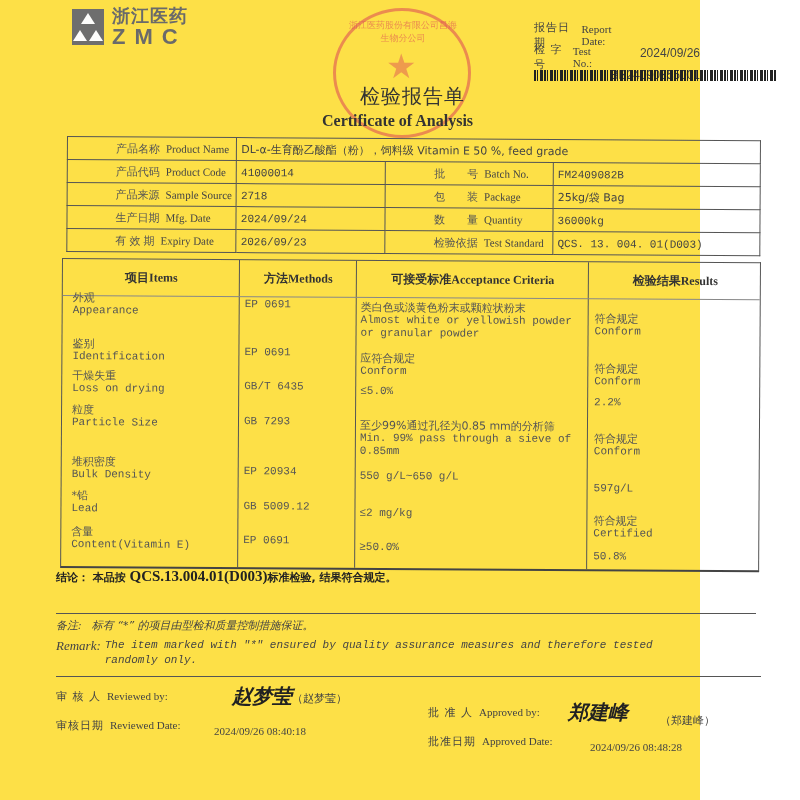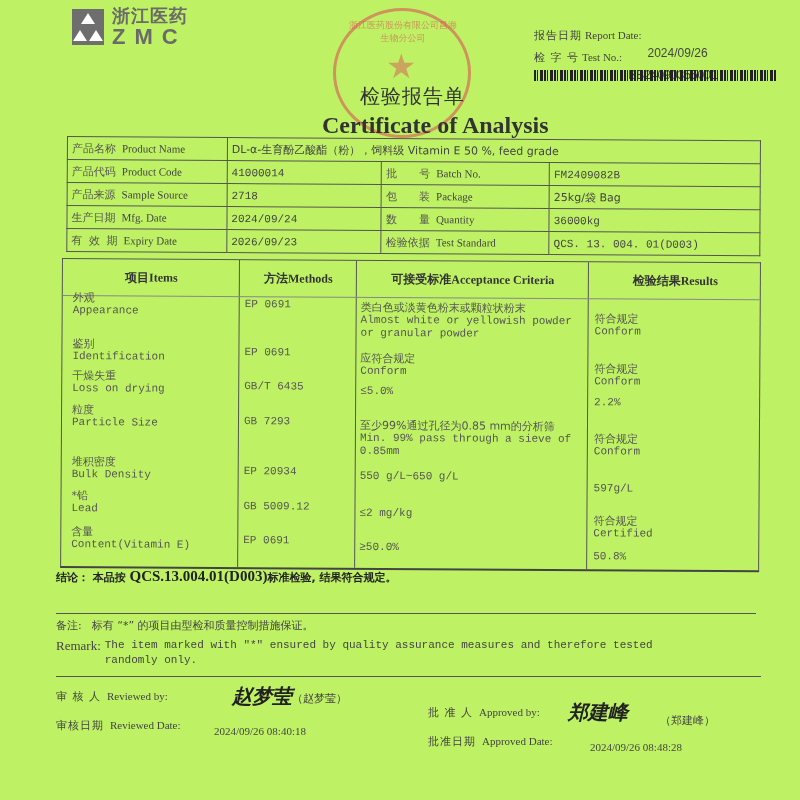--- a/index.html
+++ b/index.html
@@ -1,18 +1,18 @@
 <!DOCTYPE html>
 <html><head>
   <meta charset="utf-8">
   <style>
     * { box-sizing: border-box; margin: 0; padding: 0; }
     html, body { width: 800px; height: 800px; background: #ffffff; overflow: hidden; }
     body { position: relative; font-family: "DejaVu Serif", "Liberation Serif", serif; color: #3a3a3a; }
-    .page { position: absolute; left: 0; top: 0; width: 800px; height: 800px; background: #bef264; }
+    .page { position: absolute; left: 0; top: 0; width: 700px; height: 800px; background: #fde047; }
 
     
     .logo { position: absolute; left: 72px; top: 6px; height: 42px; display: flex; align-items: center; }
     .logo-mark { width: 32px; height: 36px; background: #6e6e6e; position: relative; margin-right: 8px; }
     .logo-mark .tri { position: absolute; width: 0; height: 0; border-left: 7px solid transparent; border-right: 7px solid transparent; border-bottom: 11px solid #fdfdfc; }
     .logo-mark .t1 { left: 9px; top: 4px; }
     .logo-mark .t2 { left: 1px; top: 21px; }
     .logo-mark .t3 { left: 17px; top: 21px; }
     .logo-text { display: flex; flex-direction: column; line-height: 1; color: #6a6a6a; }
     .logo-cn { font-family: "DejaVu Sans", sans-serif; font-size: 18px; font-weight: bold; letter-spacing: 1px; }
@@ -27,26 +27,26 @@
     .barcode { position: absolute; left: 534px; top: 70px; width: 242px; height: 11px;
       background: repeating-linear-gradient(90deg, #222 0 2px, transparent 2px 3px, #222 3px 4px, transparent 4px 6px, #222 6px 9px, transparent 9px 10px); }
 
     
     .seal { position: absolute; left: 333px; top: 8px; width: 138px; height: 130px; border: 3px solid rgba(220,70,85,0.55); border-radius: 50%; }
     .seal .star { position: absolute; left: 50px; top: 38px; font-size: 34px; color: rgba(220,70,85,0.45); line-height: 1; }
     .seal .arc { position: absolute; left: 12px; top: 8px; width: 110px; font-family: "DejaVu Sans", sans-serif; font-size: 9px; color: rgba(220,70,85,0.55); text-align: center; }
 
     
     .title-cn { position: absolute; left: 360px; top: 83px; font-family: "DejaVu Sans", sans-serif; font-size: 20px; color: #333; letter-spacing: 1px; }
-    .title-en { position: absolute; left: 322px; top: 112px; font-family: "Liberation Serif", serif; font-weight: bold; font-size: 24px; color: #333; text-align: center; }
+    .title-en { position: absolute; left: 322px; top: 112px; font-family: "Liberation Serif", serif; font-weight: bold; font-size: 16px; color: #333; text-align: center; }
 
     
     .info { position: absolute; left: 67px; top: 136px; width: 694px; border-collapse: collapse; transform: rotate(0.35deg); transform-origin: left top; }
     .info td { border: 1px solid #555; height: 23px; padding: 0 4px; font-size: 11px; white-space: nowrap; }
-    .info .lab-cn { font-family: Liberation Mono, monospace; font-size: 11px; color: #555; }
+    .info .lab-cn { font-family: Liberation Sans, sans-serif; font-size: 11px; color: #555; margin-left: 44px; }
     .info .lab-en { font-family: "Liberation Serif", serif; font-size: 11px; color: #444; margin-left: 6px; }
     .info .v { font-family: "Liberation Mono", monospace; font-size: 11px; color: #444; }
     .info .v-cn { font-family: "DejaVu Sans", sans-serif; font-size: 11px; color: #444; }
 
     
     .tests { position: absolute; left: 62px; top: 258px; width: 699px; height: 310px; border: 1px solid #555; border-bottom: 2px solid #444; transform: rotate(0.35deg); transform-origin: left top; }
     .col { position: absolute; top: 0; bottom: 0; border-right: 1px solid #555; }
     .c1 { left: 0; width: 177px; }
     .c2 { left: 177px; width: 117px; }
     .c3 { left: 294px; width: 232px; }
@@ -58,21 +58,21 @@
 
     
     .concl { position: absolute; left: 56px; top: 568px; width: 700px; font-family: "Liberation Serif", serif; font-weight: bold; color: #222; }
     .concl .l1 { font-size: 15px; height: 21px; }
     .concl .l1 .cn { font-family: "DejaVu Sans", sans-serif; font-size: 11px; font-weight: bold; }
     .concl .l2 { font-size: 14px; height: 20px; }
     .concl .gap { display: inline-block; width: 30px; }
     .rule { position: absolute; left: 56px; height: 1px; background: #555; }
 
     
-    .remark { position: absolute; left: 56px; top: 618px; width: 700px; color: #444; }
+    .remark { position: absolute; left: 56px; top: 618px; width: 700px; color: #444; font-style: italic; }
     .remark .r1 { font-family: "DejaVu Sans", sans-serif; font-size: 11px; height: 20px; }
     .remark .r1 .txt { margin-left: 10px; }
     .remark .r2 { font-family: "Liberation Mono", monospace; font-size: 11px; display: flex; }
     .remark .r2 .lab { font-family: "Liberation Serif", serif; font-size: 13px; margin-right: 4px; white-space: nowrap; }
     .remark .r2 .txt { line-height: 15px; width: 600px; }
 
     
     .sig { position: absolute; font-size: 11px; color: #444; }
     .sig .cn { font-family: "DejaVu Sans", sans-serif; font-size: 11px; letter-spacing: 1px; }
     .sig .en { font-family: "Liberation Serif", serif; font-size: 11px; margin-left: 6px; }

